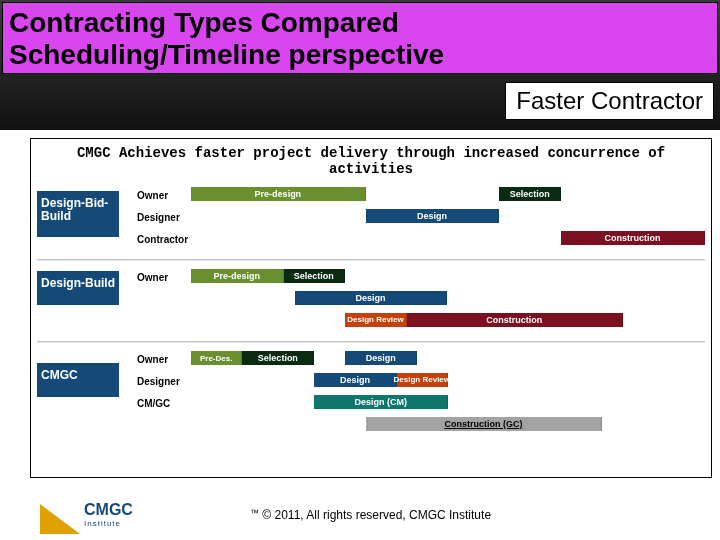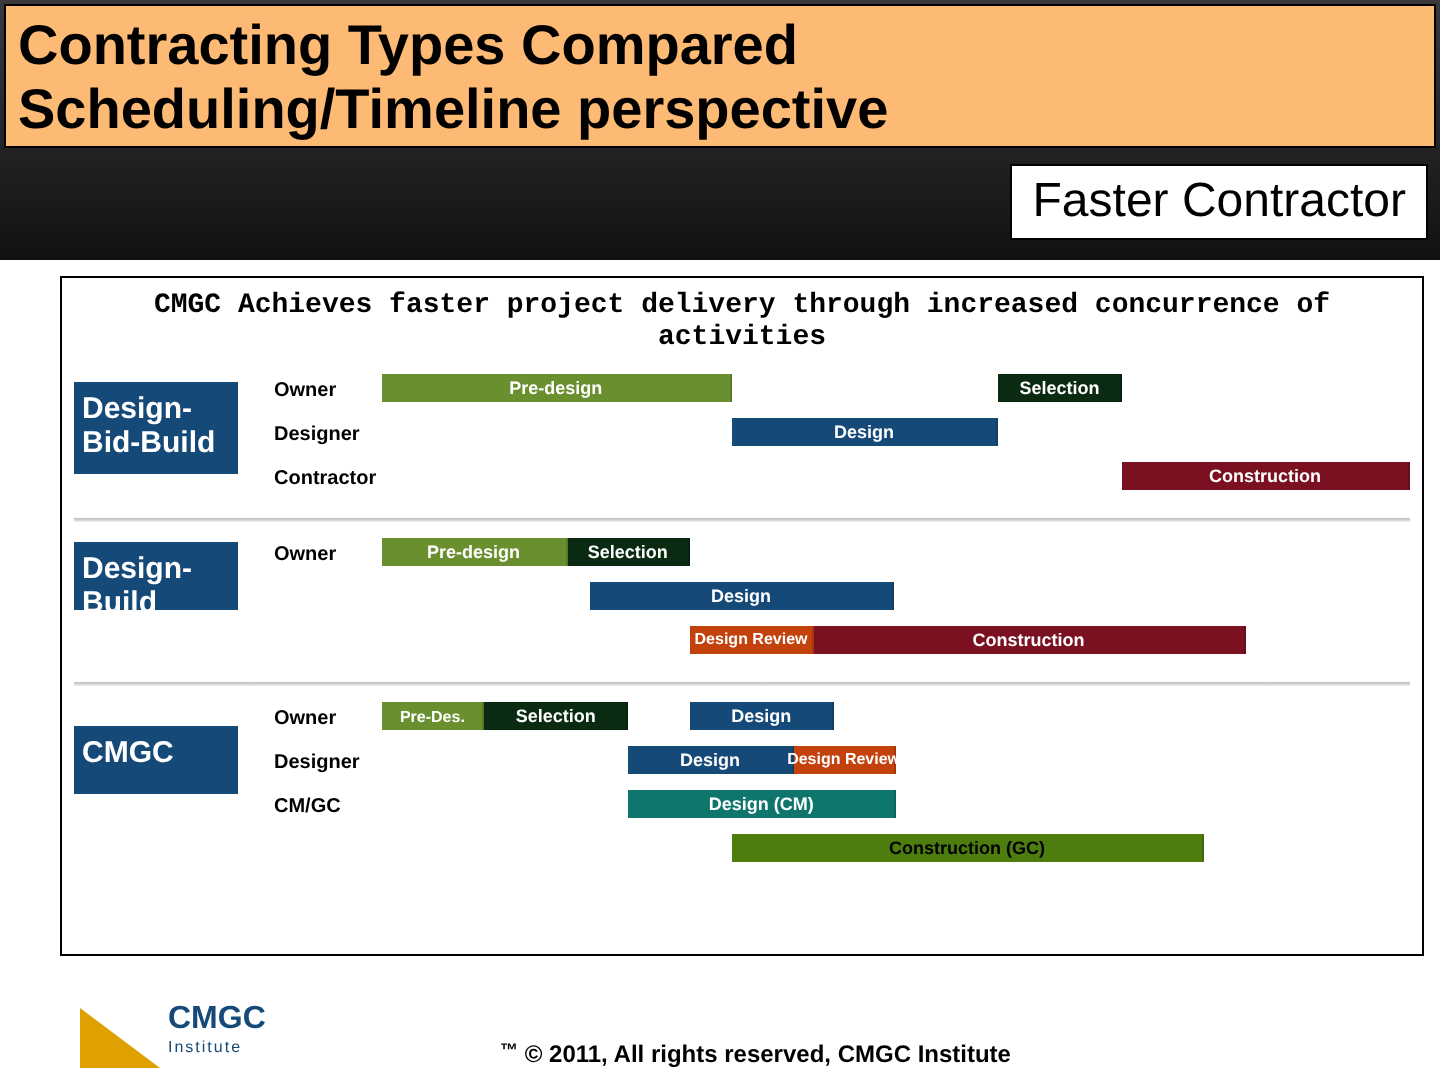--- a/index.html
+++ b/index.html
@@ -1,42 +1,42 @@
 <!DOCTYPE html>
 <html><head>
 <meta charset="utf-8">
 <style>
   * { box-sizing: border-box; margin: 0; padding: 0; }
   body { width: 720px; height: 540px; font-family: Arial, sans-serif; background: #fff; overflow: hidden; }
   .header { position: relative; height: 130px; background: #fff; }
   .header-bg { position: absolute; top: 0; left: 0; right: 0; height: 130px; background: linear-gradient(#3a3a3a, #111); z-index: 0; }
-  .header-title { position: absolute; top: 2px; left: 2px; right: 2px; background: #fdba74; padding: 4px 6px 2px 6px; font-size: 28px; font-weight: bold; color: #000; line-height: 1.15; z-index: 2; border: 1px solid #000; }
+  .header-title { position: absolute; top: 2px; left: 2px; right: 2px; background: #d946ef; padding: 4px 6px 2px 6px; font-size: 28px; font-weight: bold; color: #000; line-height: 1.15; z-index: 2; border: 1px solid #000; }
   .faster-box { position: absolute; right: 6px; top: 82px; background: #fff; border: 1px solid #000; padding: 4px 10px; font-size: 24px; font-weight: normal; z-index: 3; }
   .content { border: 1px solid #000; margin: 8px 8px 0 30px; padding: 6px 6px 12px 6px; height: 340px; }
   .subtitle { text-align: center; font-size: 14px; font-weight: bold; margin: 0 20px 8px 20px; font-family: Liberation Mono, monospace; }
   .chart-area { position: relative; }
   .row-group { margin-bottom: 10px; }
   .hr { height: 2px; background: linear-gradient(to bottom, #bbb, #eee); margin: 4px 0 6px 0; }
   .row { display: flex; align-items: center; height: 20px; margin-bottom: 2px; }
-  .method-label { width: 82px; flex: 0 0 82px; background: #154a78; color: #fff; font-size: 15px; font-weight: bold; line-height: 1.1; padding: 6px 4px; text-align: left; position: absolute; }
+  .method-label { width: 82px; flex: 0 0 82px; background: #154a78; color: #fff; font-size: 12px; font-weight: bold; line-height: 1.1; padding: 6px 4px; text-align: left; position: absolute; }
   .lane-label-spacer { width: 82px; flex: 0 0 82px; }
   .actor { width: 72px; flex: 0 0 72px; font-size: 10px; font-weight: bold; text-align: left; padding-left: 18px; }
   .bars { flex: 1; display: flex; align-self: stretch; }
   .bar { height: 14px; margin-top: 2px; display: flex; align-items: center; justify-content: center; font-size: 9px; font-weight: bold; color: #fff; border-right: 1px solid rgba(0,0,0,0.15); white-space: nowrap; overflow: visible; }
   .bar.sm { font-size: 8px; }
   .spacer { height: 14px; }
   .predesign { background: #6a8f2f; }
   .selection { background: #0a2b12; }
   .design { background: #154a78; }
   .design-review { background: #c2410c; line-height: 0.9; text-align: center; font-size: 7px; flex-direction: column; }
   .construction { background: #7a1020; }
   .design-cm { background: #0f766e; }
-  .construction-gc { background: #4d7c0f; color: #000; }
+  .construction-gc { background: #a3a3a3; color: #000; text-decoration: underline; }
   .footer { position: relative; height: 60px; }
-  .copyright { position: absolute; bottom: 4px; left: 250px; font-size: 12px; font-weight: bold; }
+  .copyright { position: absolute; bottom: 16px; left: 250px; font-size: 12px; }
   .tm { font-size: 9px; vertical-align: top; }
   .logo { position: absolute; bottom: 4px; left: 40px; width: 160px; height: 40px; }
   .logo-triangle { width: 0; height: 0; border-bottom: 30px solid #e0a000; border-right: 40px solid transparent; position: absolute; bottom: 0; left: 0; }
   .logo-text { position: absolute; left: 44px; bottom: 6px; }
   .logo-main { font-size: 16px; font-weight: bold; color: #154a78; }
   .logo-sub { font-size: 8px; color: #154a78; letter-spacing: 1px; }
   .group1 .method-label { top: 6px; height: 46px; }
   .group2 .method-label { top: 4px; height: 34px; }
   .group3 .method-label { top: 14px; height: 34px; }
   .row-group { position: relative; }

